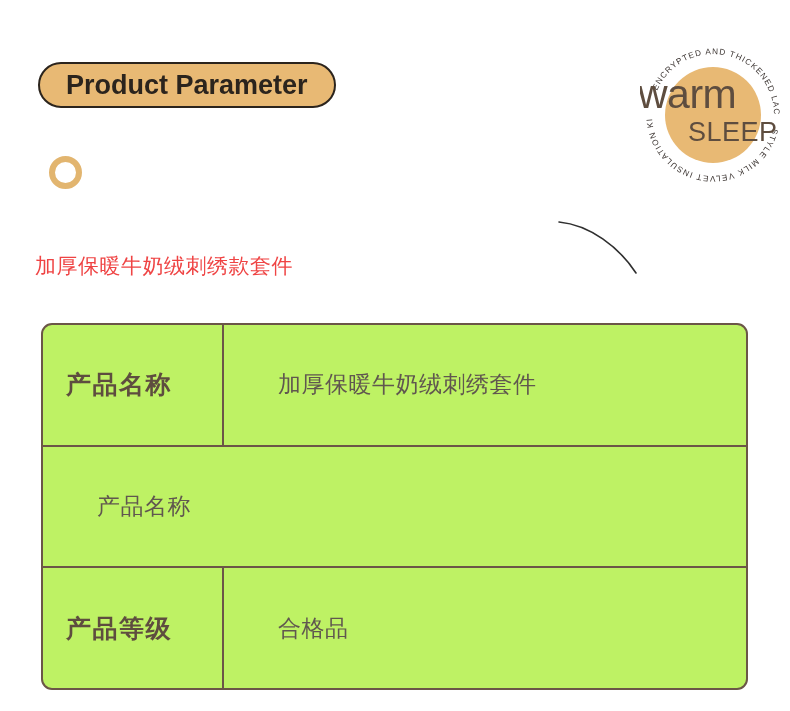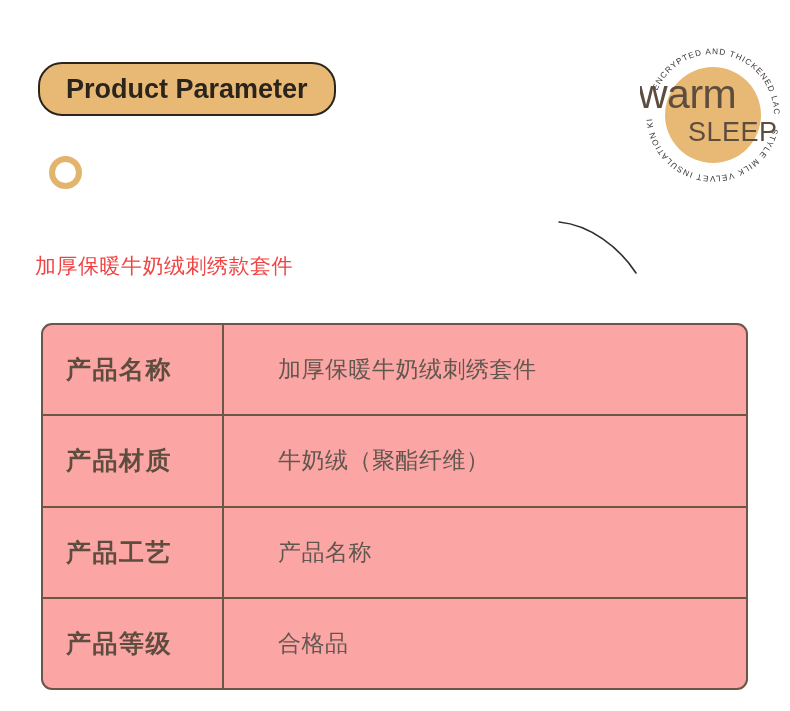--- a/index.html
+++ b/index.html
@@ -14,21 +14,21 @@
     overflow: hidden;
     font-family: "Liberation Sans", "DejaVu Sans", sans-serif;
     -webkit-font-smoothing: antialiased;
   }
 
   
   .pill {
     position: absolute;
     left: 38px;
     top: 62px;
-    height: 54px;
+    height: 46px;
     padding: 0 26px 0 26px;
     display: flex;
     align-items: center;
     justify-content: center;
     background: #e8b974;
     border: 2px solid #2b241d;
     border-radius: 24px;
     box-sizing: border-box;
   }
   .pill-label {
@@ -105,21 +105,21 @@
     position: absolute;
     left: 41px;
     top: 323px;
     width: 707px;
     height: 367px;
     border: 2px solid #6b5647;
     border-radius: 11px;
     box-sizing: border-box;
     display: flex;
     flex-direction: column;
-    background: #fca5a5;
+    background: #bef264;
     overflow: hidden;
   }
   .param-row {
     flex: 1 1 0;
     display: flex;
     align-items: stretch;
     border-bottom: 2px solid #6b5647;
     min-height: 0;
   }
   .param-row:last-child {
@@ -189,27 +189,22 @@
   </svg>
 </div>
 
 <div class="param-table">
 
   <div class="param-row">
     <div class="param-key">产品名称</div>
     <div class="param-val">加厚保暖牛奶绒刺绣套件</div>
   </div>
 
+
   <div class="param-row">
-    <div class="param-key">产品材质</div>
-    <div class="param-val">牛奶绒（聚酯纤维）</div>
-  </div>
-
-  <div class="param-row">
-    <div class="param-key">产品工艺</div>
     <div class="param-val">产品名称</div>
   </div>
 
   <div class="param-row">
     <div class="param-key">产品等级</div>
     <div class="param-val">合格品</div>
   </div>
 
 </div>
 

